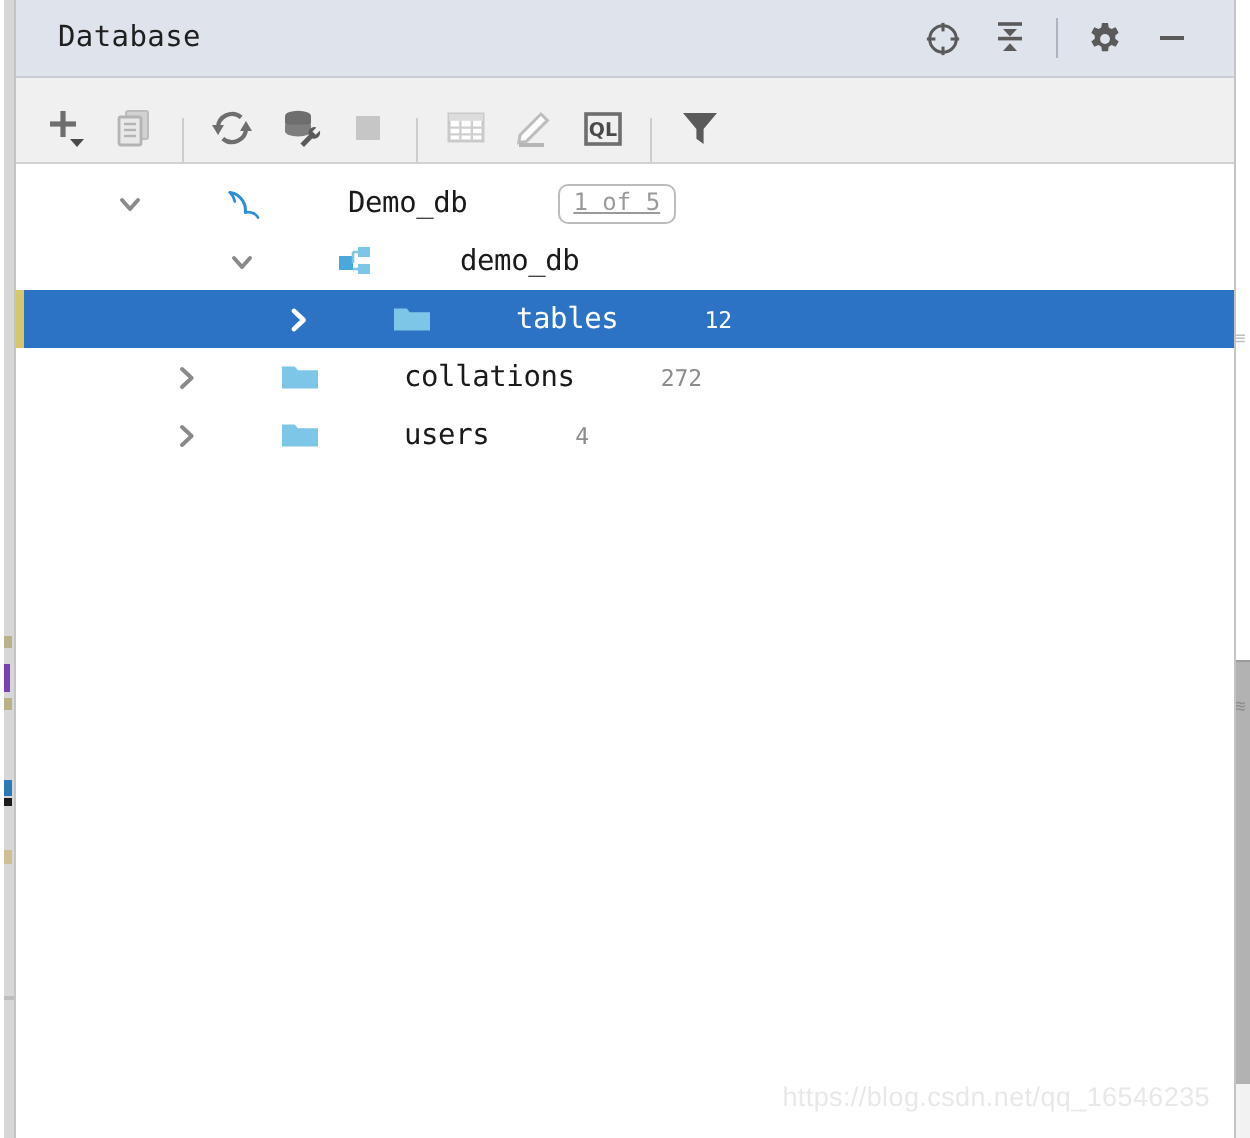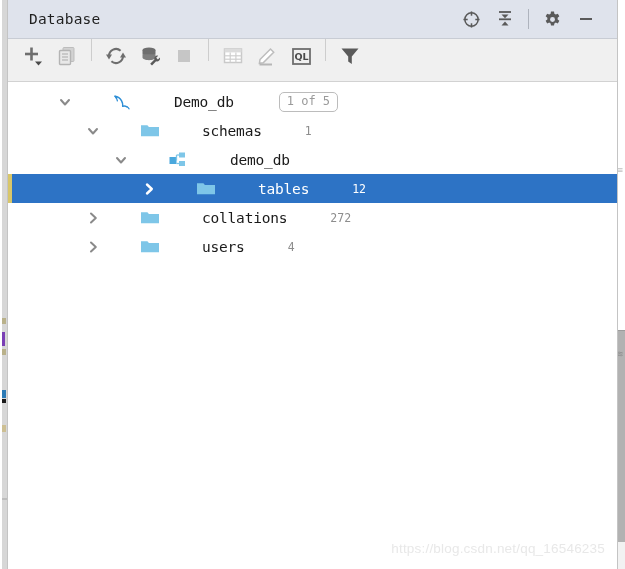--- a/index.html
+++ b/index.html
@@ -115,21 +115,21 @@
     margin: 0 6px;
   }
 
   
   .toolbar {
     position: relative;
     height: 43px;
     background: #f0f0f0;
     border-bottom: 1px solid #d2d2d2;
     display: flex;
-    align-items: flex-start;
+    align-items: flex-end;
     padding-left: 8px;
   }
   .tool-btn {
     width: 34px; height: 34px;
     display: flex;
     align-items: center;
     justify-content: center;
     position: relative;
     cursor: default;
   }
@@ -192,20 +192,21 @@
   }
   .badge {
     margin-left: 11px;
     border: 1px solid #bcbcbc;
     border-radius: 5px;
     padding: 1px 7px 2px 7px;
     font-size: 12px;
     color: #9a9a9a;
     font-family: "DejaVu Sans Mono", "Liberation Mono", monospace;
     line-height: 15px;
+    text-decoration: underline;
   }
 
   .watermark {
     position: absolute;
     right: 12px;
     bottom: 12px;
     font-size: 13.5px;
     color: #e8e8e8;
     font-family: "Liberation Sans", sans-serif;
     letter-spacing: .2px;
@@ -386,35 +387,20 @@
               <path d="M3 3.2c1.4 1.5 2.2 3.1 2.4 4.6" fill="none" stroke="#2f8fd6" stroke-width="1.3" stroke-linecap="round"></path>
               <path d="M10.7 13.2c1.6-.3 3-.1 4.3.6" fill="none" stroke="#2f8fd6" stroke-width="1.4" stroke-linecap="round"></path>
               <path d="M15 13.8c.9.5 1.6 1.2 2 2" fill="none" stroke="#2f8fd6" stroke-width="1.3" stroke-linecap="round"></path>
               <circle cx="4.2" cy="4.4" r="0.9" fill="#2f8fd6"></circle>
             </svg>
           </div>
           <span class="row-label">Demo_db</span>
           <span class="badge">1 of 5</span>
         </div>
         <div class="row">
-          <div style="width: 40px; flex: 0 0 auto;"></div>
-          <div class="chevron">
-            <svg width="14" height="14" viewBox="0 0 14 14">
-              <polyline points="3,5 7,9.5 11,5" fill="none" stroke="#8a8a8a" stroke-width="2" stroke-linecap="round" stroke-linejoin="round"></polyline>
-            </svg>
-          </div>
-          <div class="node-icon">
-            <svg width="20" height="17" viewBox="0 0 20 17">
-              <path d="M1 3.2h6.4l1.5 1.9H19v9.2H1z" fill="#7ec6e8"></path>
-            </svg>
-          </div>
-          <span class="row-label">schemas</span>
-          <span class="row-count">1</span>
-        </div>
-        <div class="row">
           <div style="width: 68px; flex: 0 0 auto;"></div>
           <div class="chevron">
             <svg width="14" height="14" viewBox="0 0 14 14">
               <polyline points="3,5 7,9.5 11,5" fill="none" stroke="#8a8a8a" stroke-width="2" stroke-linecap="round" stroke-linejoin="round"></polyline>
             </svg>
           </div>
           <div class="node-icon">
             <svg width="20" height="18" viewBox="0 0 20 18">
               <rect x="1.5" y="6" width="7" height="7" fill="#4aa8dd"></rect>
               <rect x="11" y="1.5" width="6" height="5" fill="#7ec6e8"></rect>

